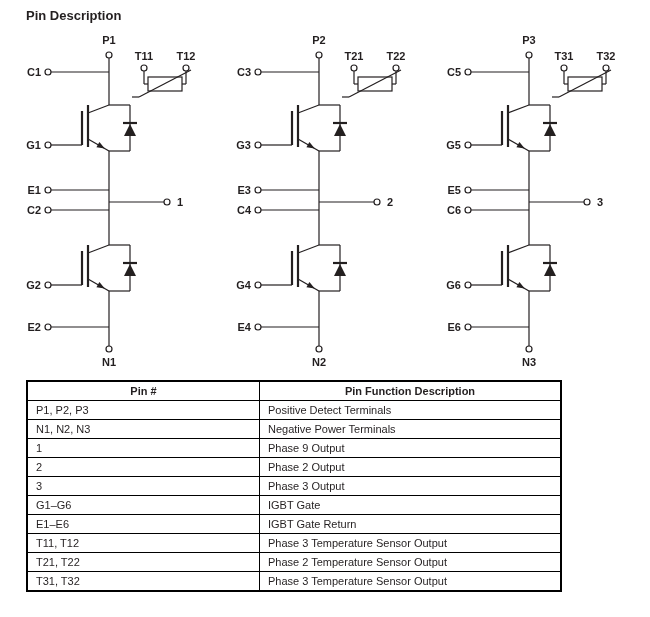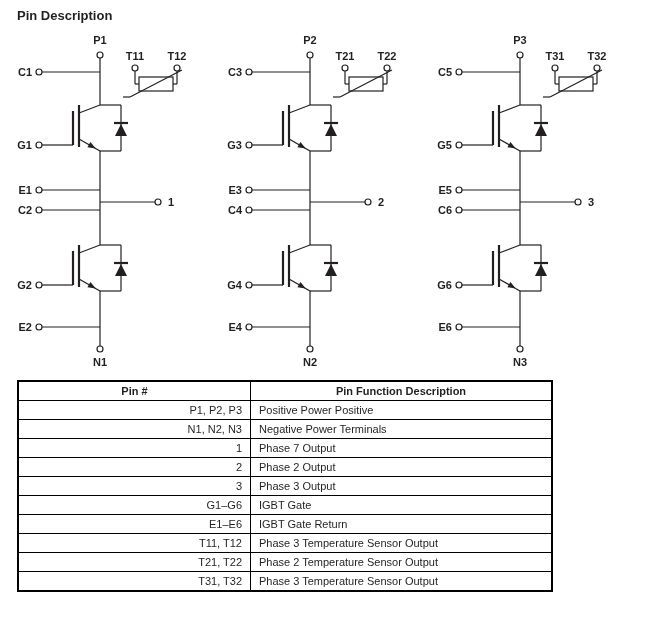--- a/index.html
+++ b/index.html
@@ -1,21 +1,21 @@
 <!DOCTYPE html>
 <html><head>
 <meta charset="utf-8">
 <style>
   html, body { margin:0; padding:0; background:#ffffff; }
   body {
     width:650px; height:617px;
     font-family:"Liberation Sans", sans-serif;
     color:#231f20;
   }
-  .page { padding:6px 17px; }
+  .page { padding:6px 26px; }
   .title { font-size:13px; font-weight:bold; margin:2px 0 4px 0; }
   .circuits { display:flex; width:630px;justify-content:flex-end; }
   svg.circuit { display:block; }
   svg .wire { stroke:#231f20; stroke-width:1.2; fill:none; }
   svg .bar  { stroke:#231f20; stroke-width:2.2; fill:none; }
   svg .term { fill:#ffffff; stroke:#231f20; stroke-width:1.2; }
   svg .solid { fill:#231f20; stroke:none; }
   svg .box { fill:none; stroke:#231f20; stroke-width:1.2; }
   svg text { font-family:"Liberation Sans", sans-serif; font-size:11px; font-weight:bold; fill:#231f20; }
   table.pin-table {
@@ -24,21 +24,21 @@
     margin-top:8px;
     border:2px solid #000;
   }
   .pin-table th, .pin-table td {
     border:1px solid #000;
     font-size:11px;
     padding:2px 8px;
     height:14px;
   }
   .pin-table th { font-weight:bold; text-align:center; }
-  .pin-table td.pin { text-align:right; width:215px; }
+  .pin-table td.pin { text-align:left; width:215px; }
   .pin-table td.desc { text-align:left; }
 </style>
 </head>
 <body>
 
 <div class="page">
   <div class="title">Pin Description</div>
 
   <div class="circuits">
 
@@ -269,29 +269,29 @@
   <table class="pin-table">
     <thead>
       <tr>
         <th>Pin #</th>
         <th>Pin Function Description</th>
       </tr>
     </thead>
     <tbody>
       <tr>
         <td class="pin">P1, P2, P3</td>
-        <td class="desc">Positive Power Positive</td>
+        <td class="desc">Positive Detect Terminals</td>
       </tr>
       <tr>
         <td class="pin">N1, N2, N3</td>
         <td class="desc">Negative Power Terminals</td>
       </tr>
       <tr>
         <td class="pin">1</td>
-        <td class="desc">Phase 7 Output</td>
+        <td class="desc">Phase 9 Output</td>
       </tr>
       <tr>
         <td class="pin">2</td>
         <td class="desc">Phase 2 Output</td>
       </tr>
       <tr>
         <td class="pin">3</td>
         <td class="desc">Phase 3 Output</td>
       </tr>
       <tr>

